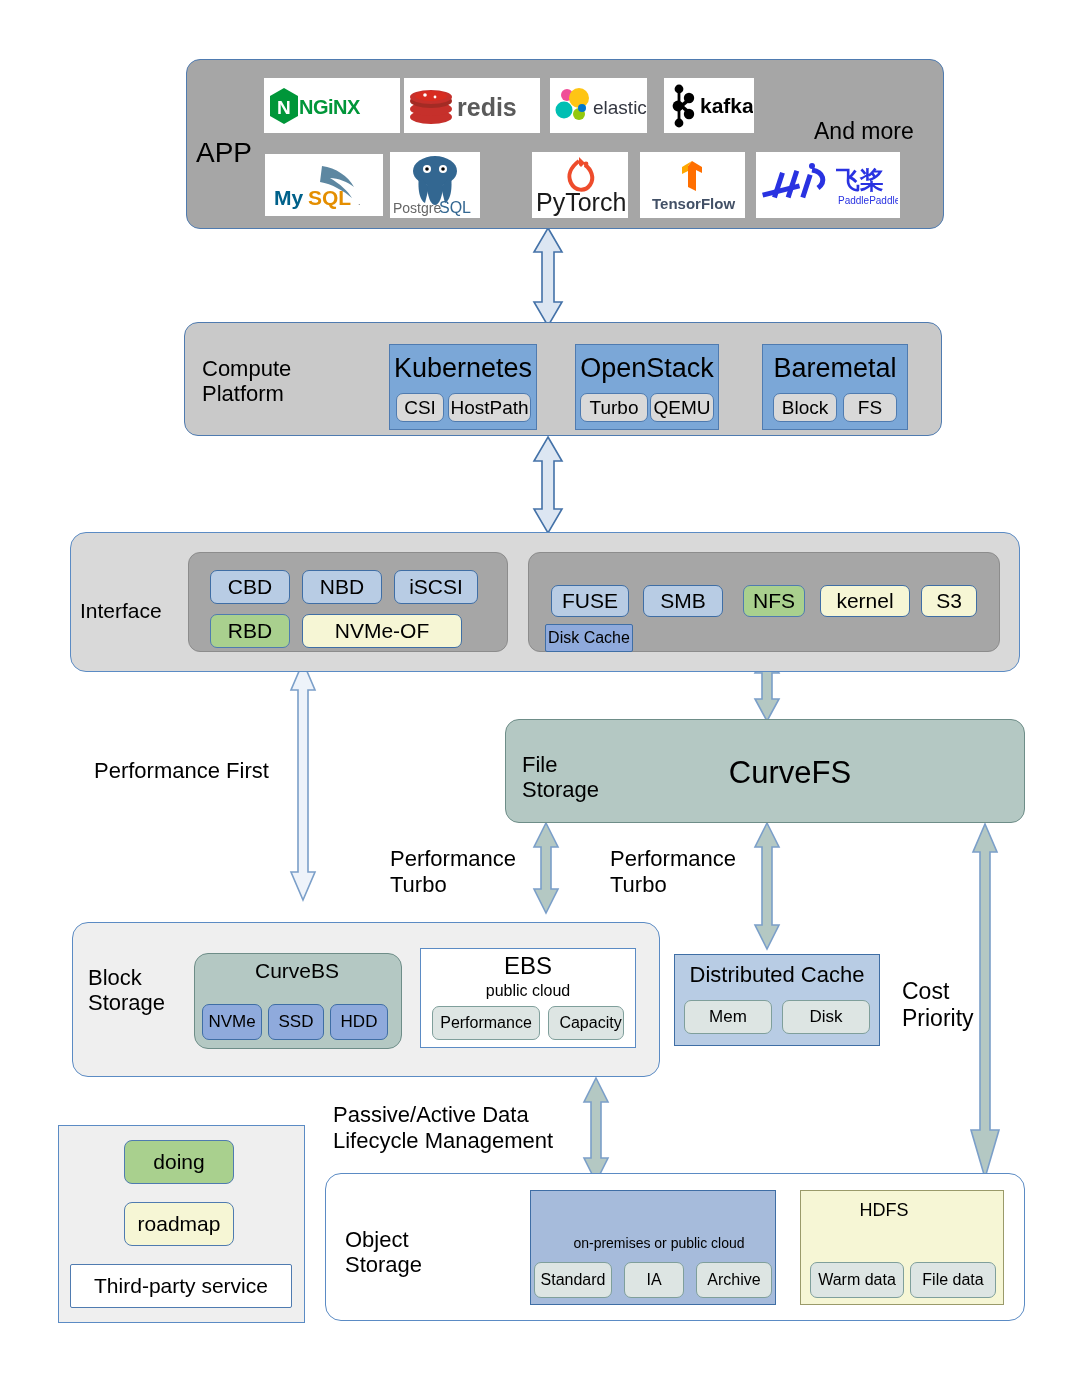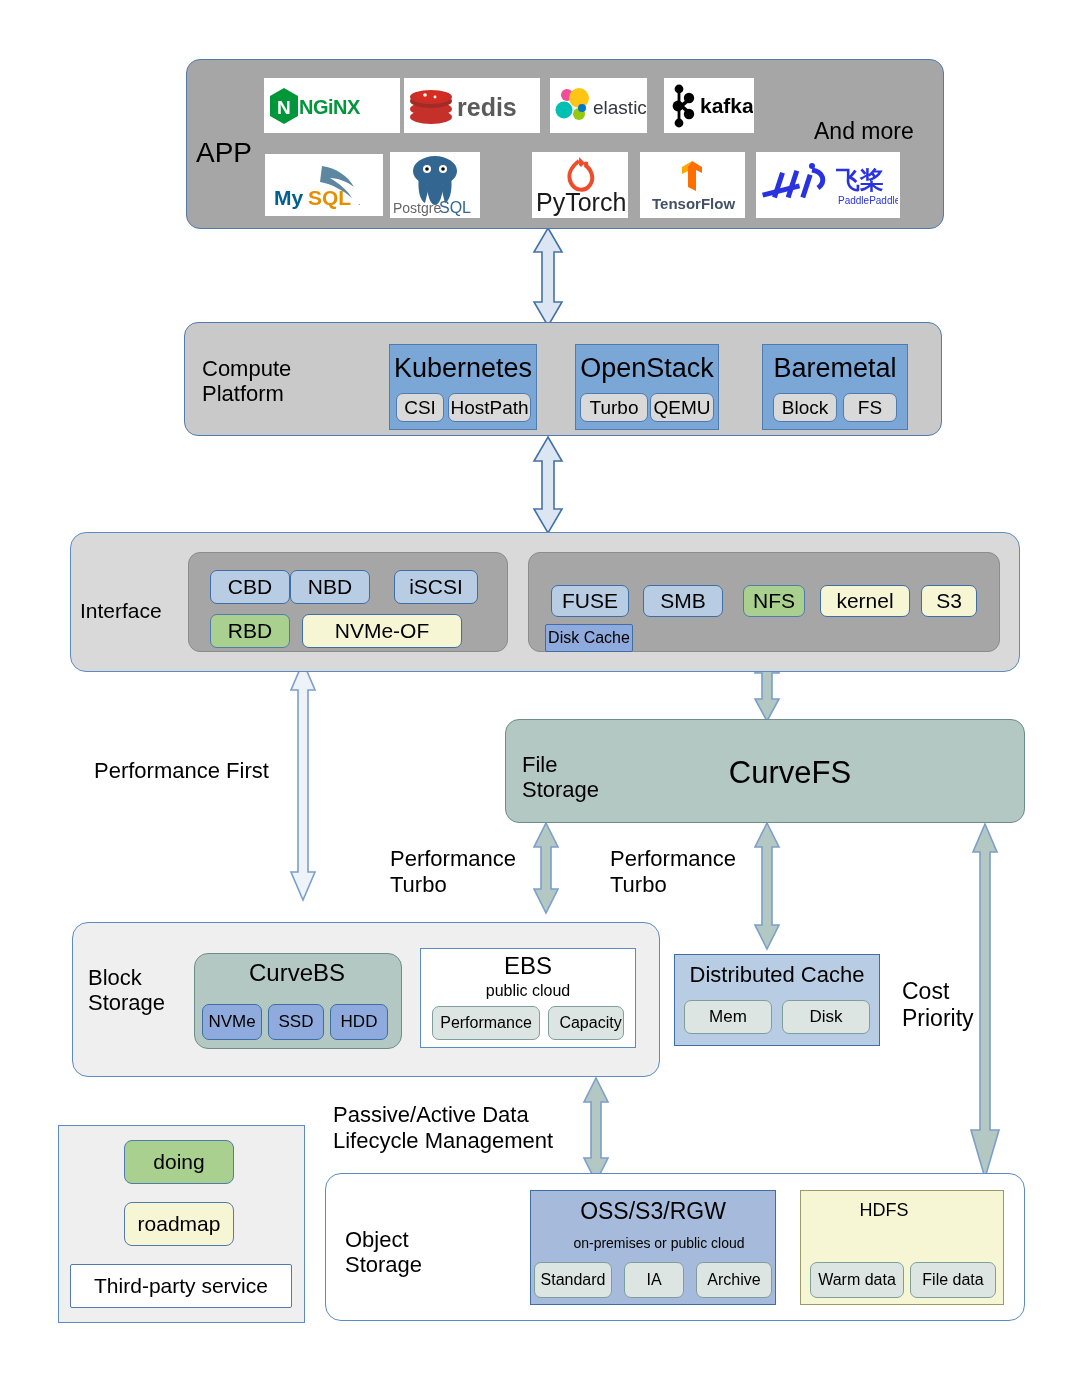--- a/index.html
+++ b/index.html
@@ -318,21 +318,21 @@
     <div class="plat-title">Baremetal</div>
     <div class="plat-sub" style="left:10px;top:48px;width:64px;height:29px;">Block</div>
     <div class="plat-sub" style="left:80px;top:48px;width:54px;height:29px;">FS</div>
   </div>
 
   <div class="abs panel-gray-light" style="left:70px;top:532px;width:950px;height:140px;background:#d9d9d9;"></div>
   <div class="sect-label" style="left:80px;top:590px;font-size:21px;">Interface</div>
 
   <div class="abs inner-gray" style="left:188px;top:552px;width:320px;height:100px;"></div>
   <div class="chip chip-blue" style="left:210px;top:570px;width:80px;height:34px;">CBD</div>
-  <div class="chip chip-blue" style="left:290px;top:570px;width:80px;height:34px;">NBD</div>
+  <div class="chip chip-blue" style="left:302px;top:570px;width:80px;height:34px;">NBD</div>
   <div class="chip chip-blue" style="left:394px;top:570px;width:84px;height:34px;">iSCSI</div>
   <div class="chip chip-green" style="left:210px;top:614px;width:80px;height:34px;">RBD</div>
   <div class="chip chip-cream" style="left:302px;top:614px;width:160px;height:34px;">NVMe-OF</div>
 
   <div class="abs inner-gray" style="left:528px;top:552px;width:472px;height:100px;"></div>
   <div class="chip chip-blue" style="left:551px;top:585px;width:78px;height:32px;">FUSE</div>
   <div class="chip chip-blue" style="left:643px;top:585px;width:80px;height:32px;">SMB</div>
   <div class="chip chip-green" style="left:743px;top:585px;width:62px;height:32px;">NFS</div>
   <div class="chip chip-cream" style="left:820px;top:585px;width:90px;height:32px;">kernel</div>
   <div class="chip chip-cream" style="left:921px;top:585px;width:56px;height:32px;">S3</div>
@@ -351,42 +351,41 @@
   <div class="free-text" style="left:902px;top:978px;font-size:23px;">Cost
 Priority</div>
   <div class="free-text" style="left:333px;top:1102px;font-size:22px;">Passive/Active Data
 Lifecycle Management</div>
 
   <div class="abs panel-gray-light" style="left:72px;top:922px;width:588px;height:155px;"></div>
   <div class="sect-label" style="left:88px;top:957px;">Block
 Storage</div>
 
   <div class="teal-box" style="left:194px;top:953px;width:206px;height:94px;"></div>
-  <div class="abs" style="left:194px;top:959px;width:206px;text-align:center;font-size:24px;">CurveBS</div>
+  <div class="abs" style="left:194px;top:959px;width:206px;text-align:center;font-size:21px;">CurveBS</div>
   <div class="chip chip-blue-strong" style="left:202px;top:1004px;width:60px;height:36px;font-size:17px;">NVMe</div>
   <div class="chip chip-blue-strong" style="left:268px;top:1004px;width:56px;height:36px;font-size:17px;">SSD</div>
   <div class="chip chip-blue-strong" style="left:330px;top:1004px;width:58px;height:36px;font-size:17px;">HDD</div>
 
   <div class="abs" style="left:420px;top:948px;width:216px;height:100px;background:#ffffff;border:1px solid #5b8bc4;"></div>
   <div class="abs" style="left:420px;top:952px;width:216px;text-align:center;font-size:24px;">EBS</div>
   <div class="abs" style="left:420px;top:982px;width:216px;text-align:center;font-size:16px;">public cloud</div>
   <div class="chip chip-pale" style="left:432px;top:1006px;width:108px;height:34px;font-size:16px;">Performance</div>
   <div class="chip chip-pale" style="left:548px;top:1006px;width:76px;height:34px;font-size:16px;padding-left:9px;">Capacity</div>
 
   <div class="abs" style="left:674px;top:954px;width:206px;height:92px;background:#b8cce4;border:1px solid #3f6ea5;"></div>
   <div class="abs" style="left:674px;top:962px;width:206px;text-align:center;font-size:22px;">Distributed Cache</div>
   <div class="chip chip-pale" style="left:684px;top:1000px;width:88px;height:34px;font-size:17px;">Mem</div>
   <div class="chip chip-pale" style="left:782px;top:1000px;width:88px;height:34px;font-size:17px;">Disk</div>
 
   <div class="abs panel-white" style="left:325px;top:1173px;width:700px;height:148px;"></div>
   <div class="sect-label" style="left:345px;top:1219px;">Object
 Storage</div>
 
   <div class="abs" style="left:530px;top:1190px;width:246px;height:115px;background:#a6bbdb;border:1px solid #3f6ea5;"></div>
-  <div class="abs" style="left:530px;top:1198px;width:246px;text-align:center;font-size:23px;">OSS/S3/RGW</div>
   <div class="abs" style="left:536px;top:1235px;width:246px;text-align:center;font-size:14px;">on-premises or public cloud</div>
   <div class="chip chip-pale" style="left:534px;top:1262px;width:78px;height:36px;font-size:16px;">Standard</div>
   <div class="chip chip-pale" style="left:624px;top:1262px;width:60px;height:36px;font-size:16px;">IA</div>
   <div class="chip chip-pale" style="left:696px;top:1262px;width:76px;height:36px;font-size:16px;">Archive</div>
 
   <div class="abs" style="left:800px;top:1190px;width:204px;height:115px;background:#f6f6d5;border:1px solid #9a9a6a;"></div>
   <div class="abs" style="left:800px;top:1200px;width:168px;text-align:center;font-size:18px;">HDFS</div>
   <div class="chip chip-pale" style="left:810px;top:1262px;width:94px;height:36px;font-size:16px;">Warm data</div>
   <div class="chip chip-pale" style="left:910px;top:1262px;width:86px;height:36px;font-size:16px;">File data</div>
 

